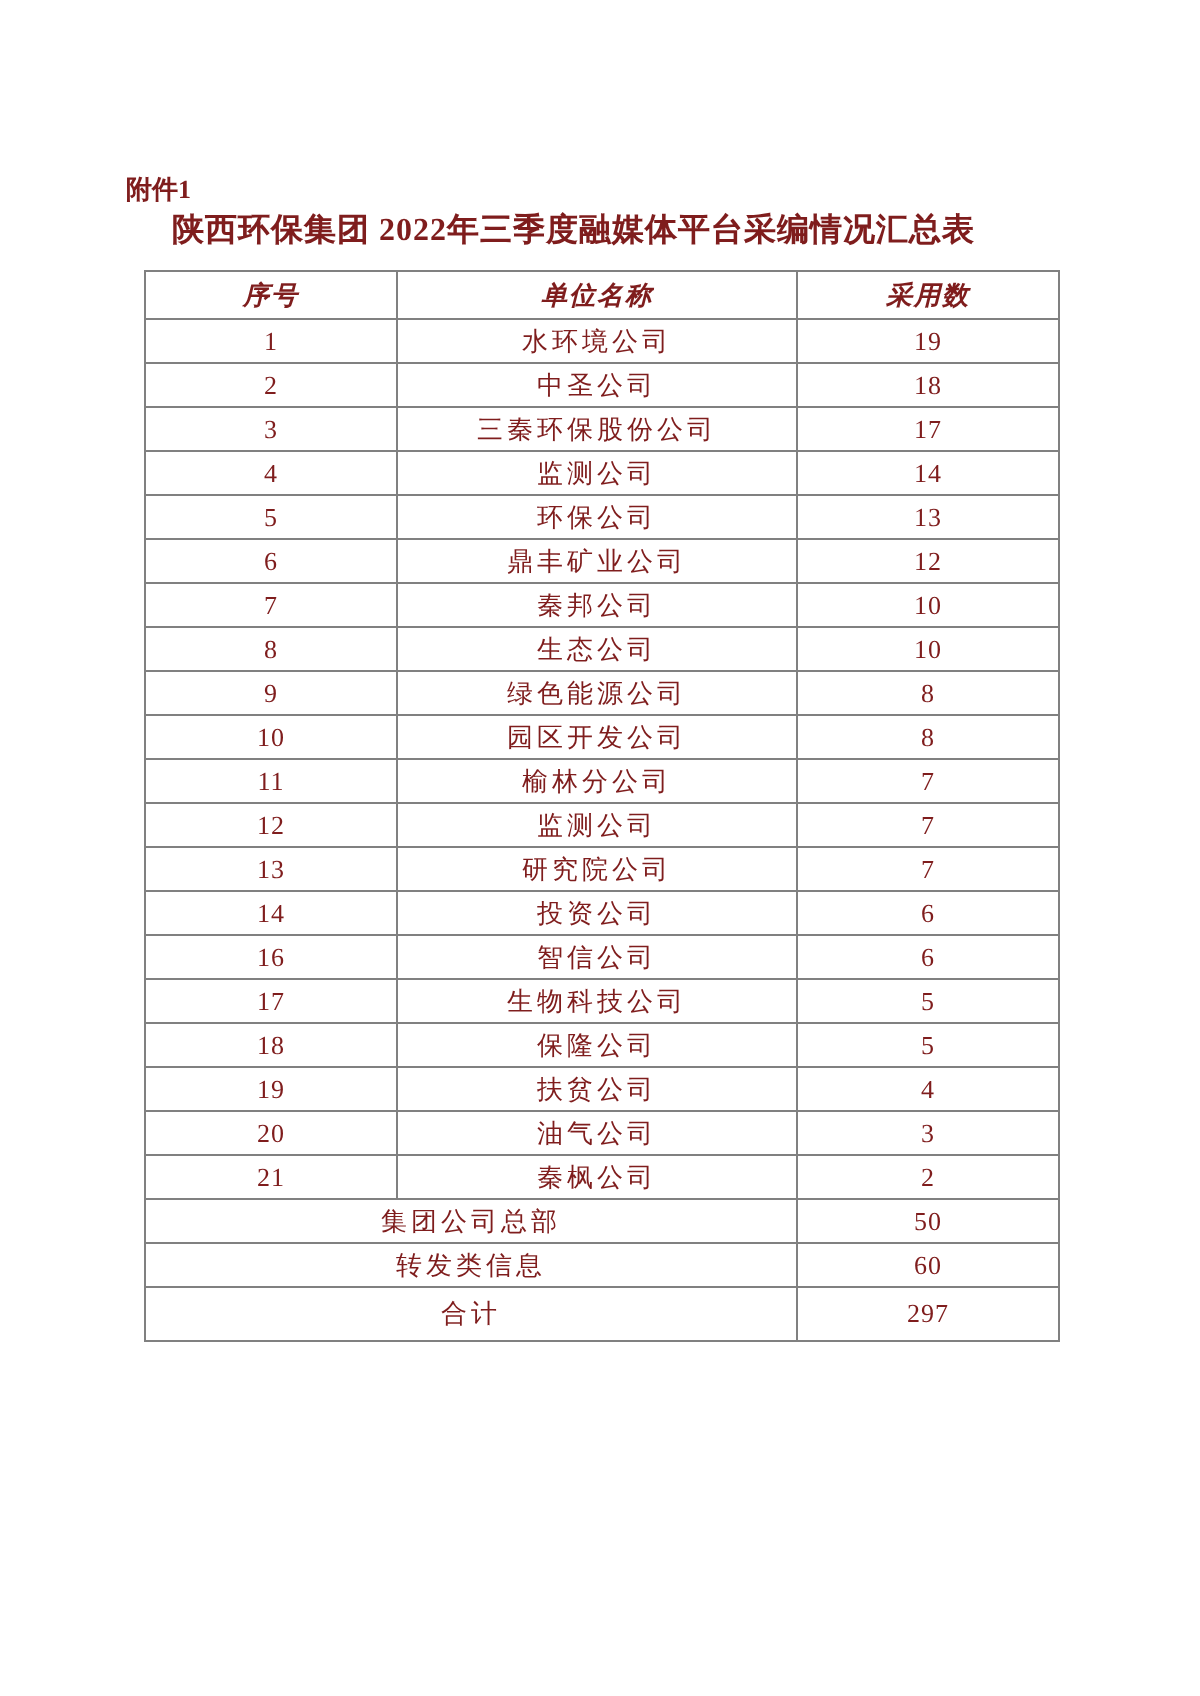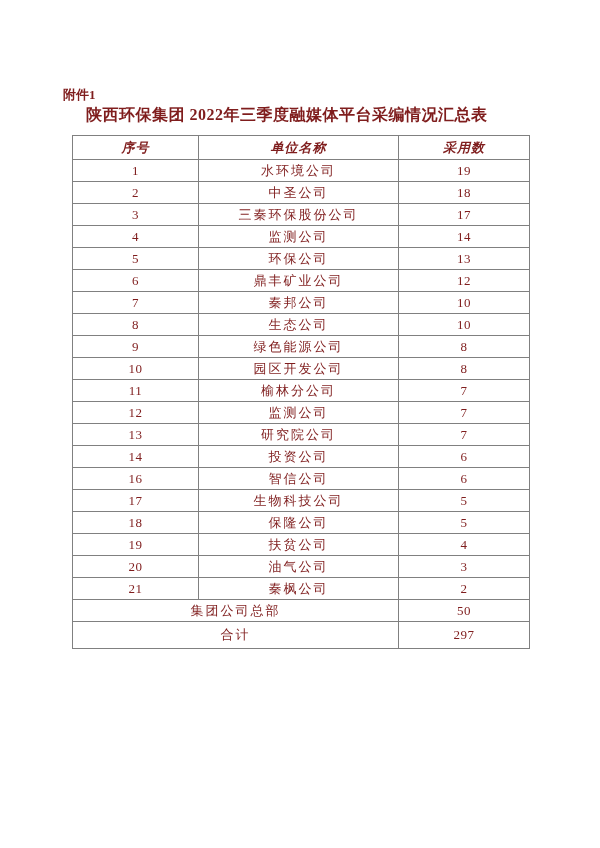--- a/index.html
+++ b/index.html
@@ -180,20 +180,24 @@
         </tr>
         <tr>
           <td class="col-no">21</td>
           <td class="col-name">秦枫公司</td>
           <td class="col-count">2</td>
         </tr>
         <tr>
           <td colspan="2" class="summary-label">集团公司总部</td>
           <td class="col-count">50</td>
         </tr>
+        <tr>
+          <td colspan="2" class="summary-label">转发类信息</td>
+          <td class="col-count">60</td>
+        </tr>
       </tbody>
     <tfoot>
       <tr class="total-row">
         <td colspan="2" class="total-label">合计</td>
         <td class="col-count">297</td>
       </tr>
     </tfoot>
   </table>
 
 </div>

